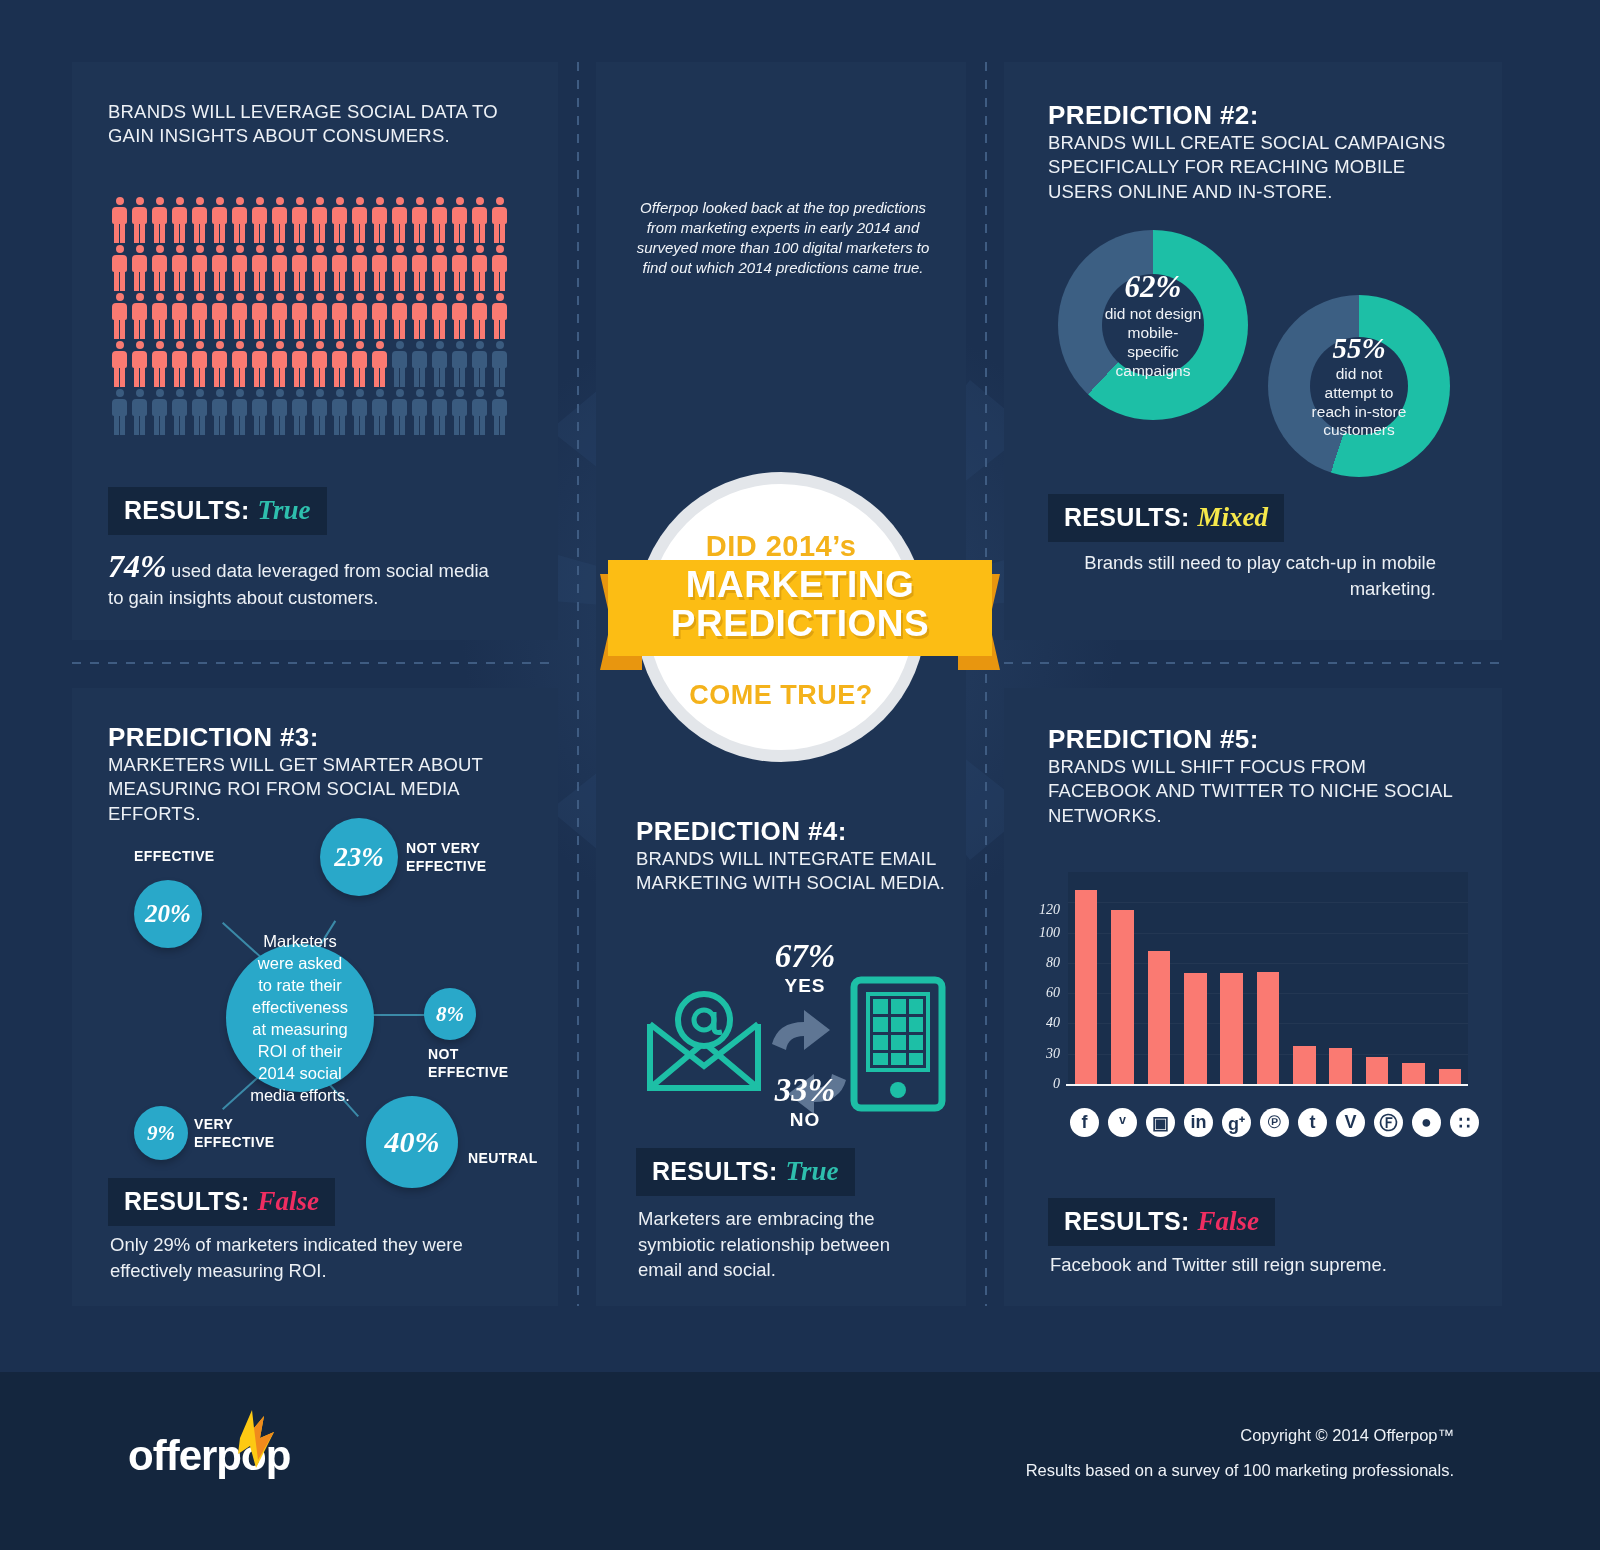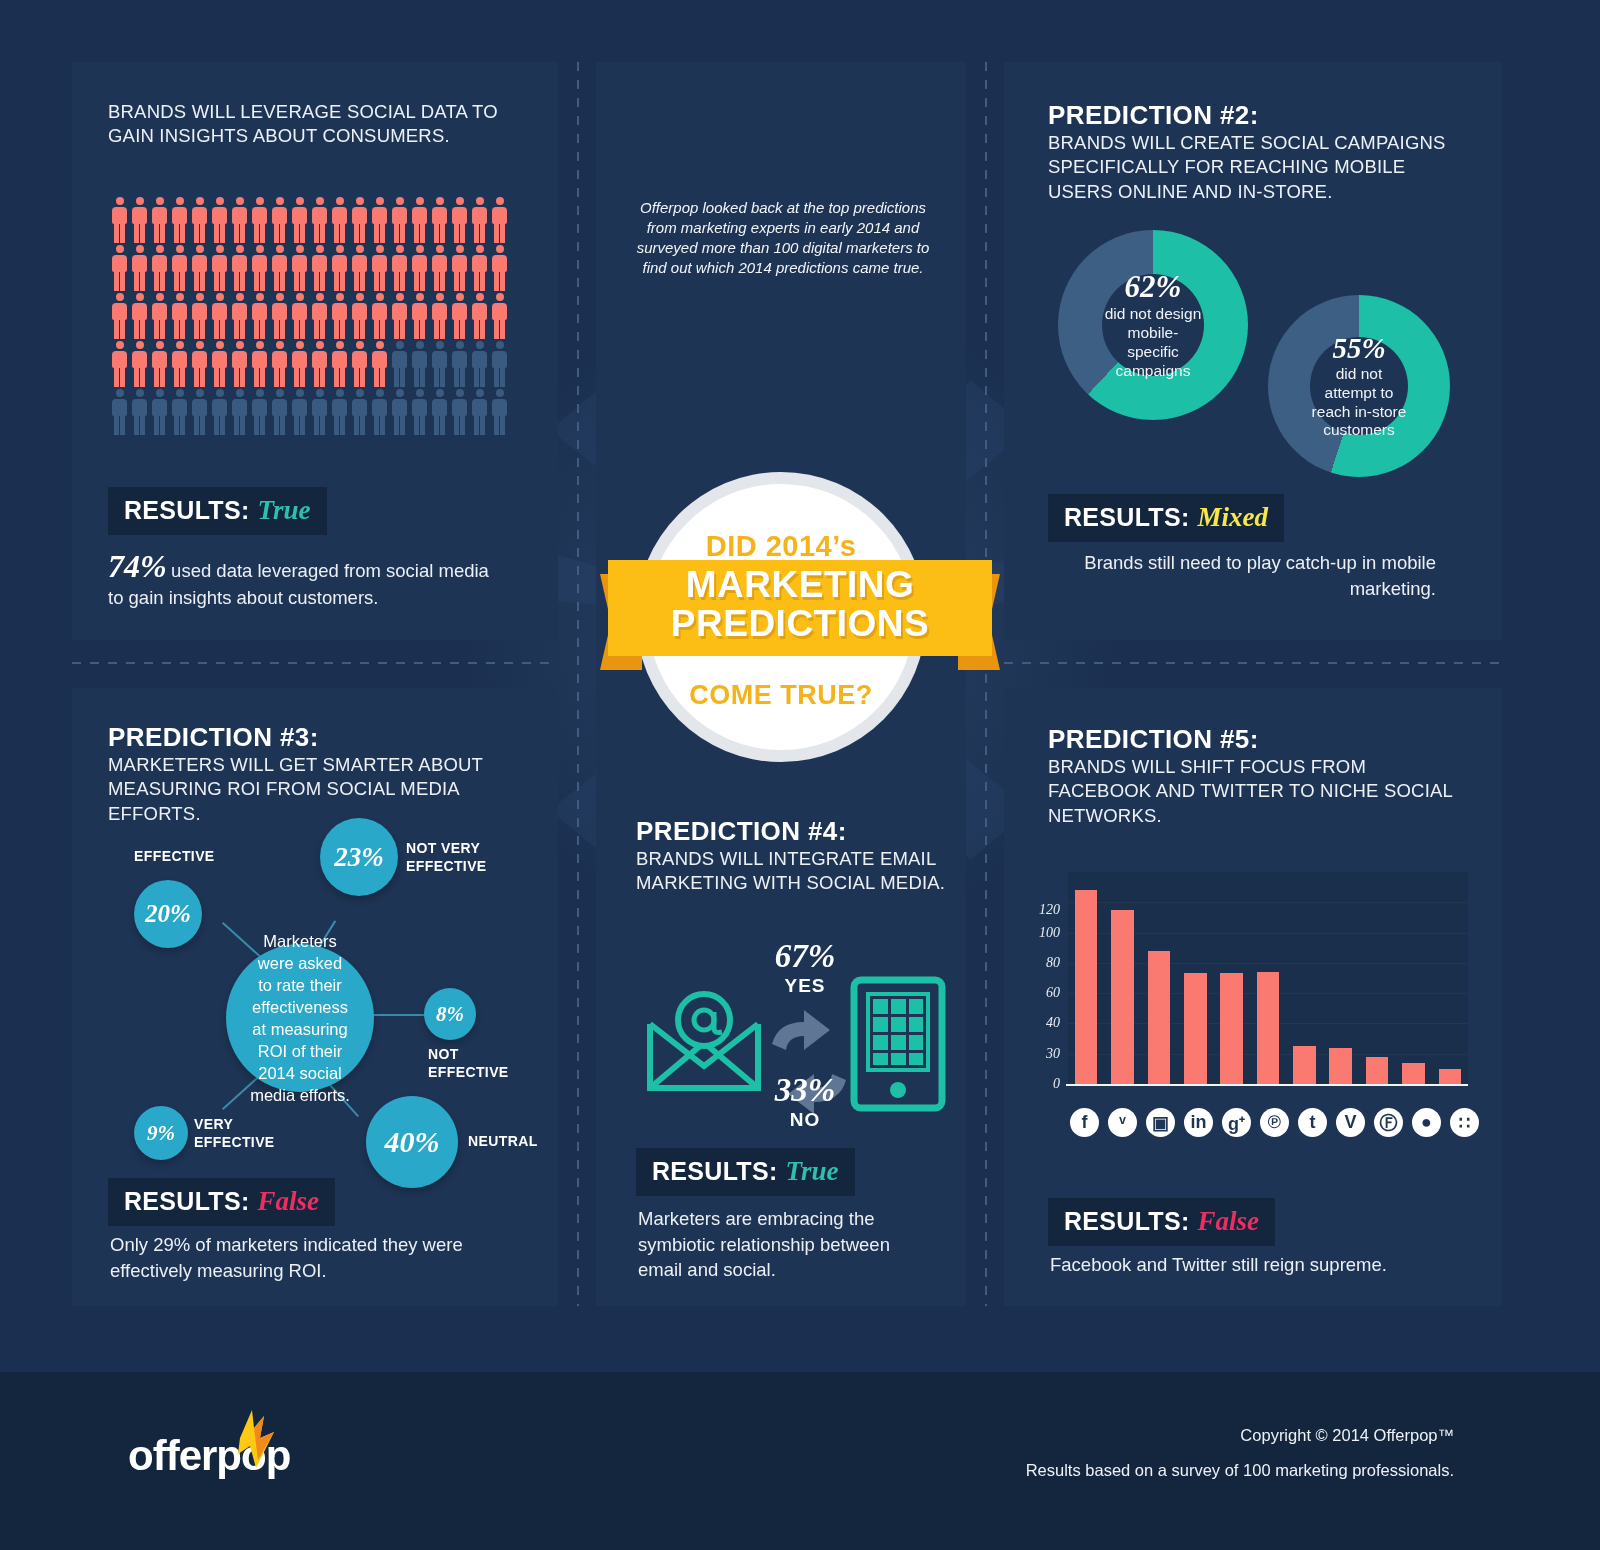--- a/index.html
+++ b/index.html
@@ -843,21 +843,21 @@
     <div class="lbl-s" style="left:330px;top:228px;width:98px;">NOT EFFECTIVE</div>
 
     <div class="bub" style="left:36px;top:288px;width:54px;height:54px;">
       <span class="num" style="font-size:21px;">9%</span>
     </div>
     <div class="lbl-s" style="left:96px;top:298px;width:90px;">VERY EFFECTIVE</div>
 
     <div class="bub" style="left:268px;top:278px;width:92px;height:92px;justify-content:center;">
       <span class="num" style="font-size:30px;">40%</span>
     </div>
-    <div class="lbl-s" style="left:370px;top:315px;width:90px;">NEUTRAL</div>
+    <div class="lbl-s" style="left:370px;top:332px;width:90px;">NEUTRAL</div>
   </div>
 
   <div style="position:absolute;left:108px;top:1178px;z-index:5;">
     <div class="results-box">
       <span class="lbl">RESULTS:</span><span class="val false">False</span>
     </div>
   </div>
   <div class="note" style="position:absolute;left:110px;top:1232px;width:360px;">Only 29% of marketers indicated they were effectively measuring ROI.</div>
 
   <div style="position:absolute;left:636px;top:816px;width:320px;">

